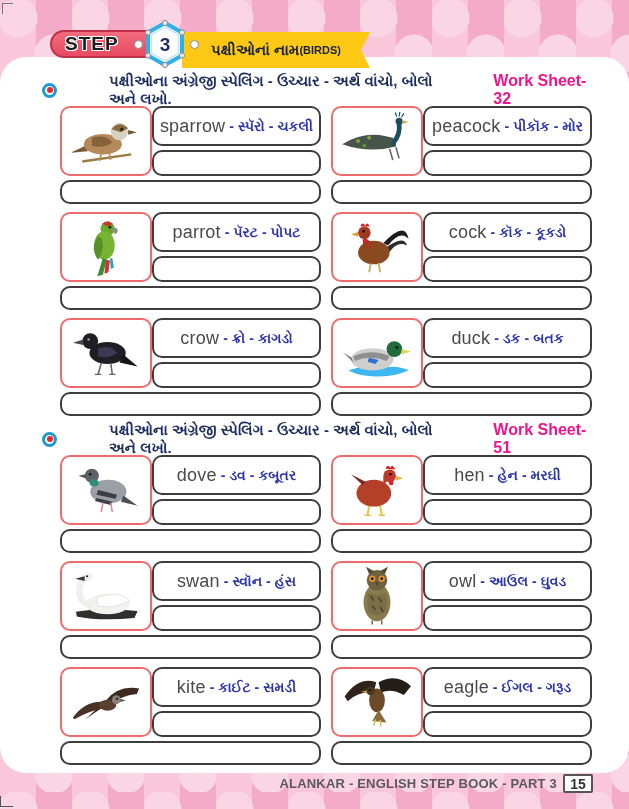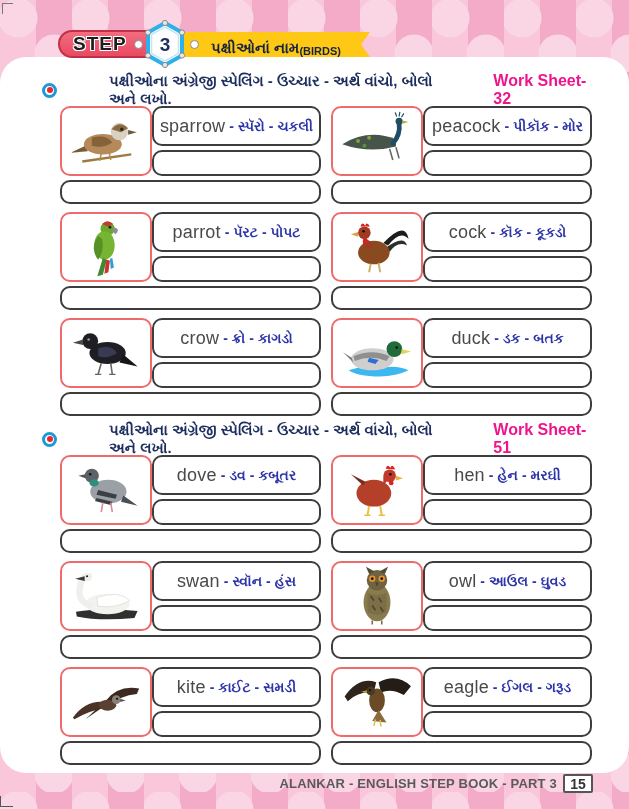--- a/index.html
+++ b/index.html
@@ -11,28 +11,28 @@
       radial-gradient(circle at 54px 54px, #fad6e5 19px, transparent 20px),
       repeating-linear-gradient(90deg, #f9c6da 0 36px, #f3abc8 36px 72px);
     background-size:72px 72px,72px 72px,auto;}
   .panel{position:absolute;left:0;right:0;top:57px;bottom:36px;background:#fff;border-radius:26px;}
   .crop-mark{position:absolute;width:10px;height:10px;}
   .crop-mark.tl{left:2px;top:3px;border-left:1px solid #777;border-top:1px solid #777;}
   .crop-mark.bl{left:0px;bottom:2px;border-left:1px solid #555;border-bottom:1px solid #555;width:12px;height:10px;}
 
   
   .step-banner{position:absolute;left:46px;top:30px;height:28px;z-index:5;}
-  .step-pill{position:absolute;left:12px;top:0;width:118px;height:28px;border-radius:15px;
+  .step-pill{position:absolute;left:4px;top:0;width:118px;height:28px;border-radius:15px;
     background:linear-gradient(180deg,#f26d7f,#e84a62);border:2px solid #c22f48;box-sizing:border-box;
     display:flex;align-items:center;padding-left:13px;}
   .step-label{font-size:19px;font-weight:900;color:#1d1d1d;letter-spacing:1px;
     text-shadow:-1px -1px 0 #fff,1px -1px 0 #fff,-1px 1px 0 #fff,1px 1px 0 #fff;}
-  .title-banner{position:absolute;left:136px;top:2px;width:188px;height:25px;background:#fec815;
+  .title-banner{position:absolute;left:136px;top:2px;width:188px;height:36px;background:#fec815;
     clip-path:polygon(0 0,100% 0,calc(100% - 9px) 50%,100% 100%,0 100%);
-    display:flex;align-items:flex-end;justify-content:center;gap:0;
+    display:flex;align-items:center;justify-content:center;gap:0;
     filter:drop-shadow(0 0 1px #b8860b);}
   .title-gujarati{font-size:15px;font-weight:800;color:#18233f;}
   .title-english{font-size:11px;font-weight:800;color:#18233f;}
   .gear-badge{position:absolute;left:95px;top:-10px;width:48px;height:48px;}
   .junction-dot{position:absolute;width:7px;height:7px;border-radius:50%;background:#fff;border:1px solid #8a8a8a;top:10px;}
   .junction-dot.left{left:88px;}
   .junction-dot.right{left:144px;}
 
   
   .content{position:absolute;left:42px;right:37px;top:79px;}

